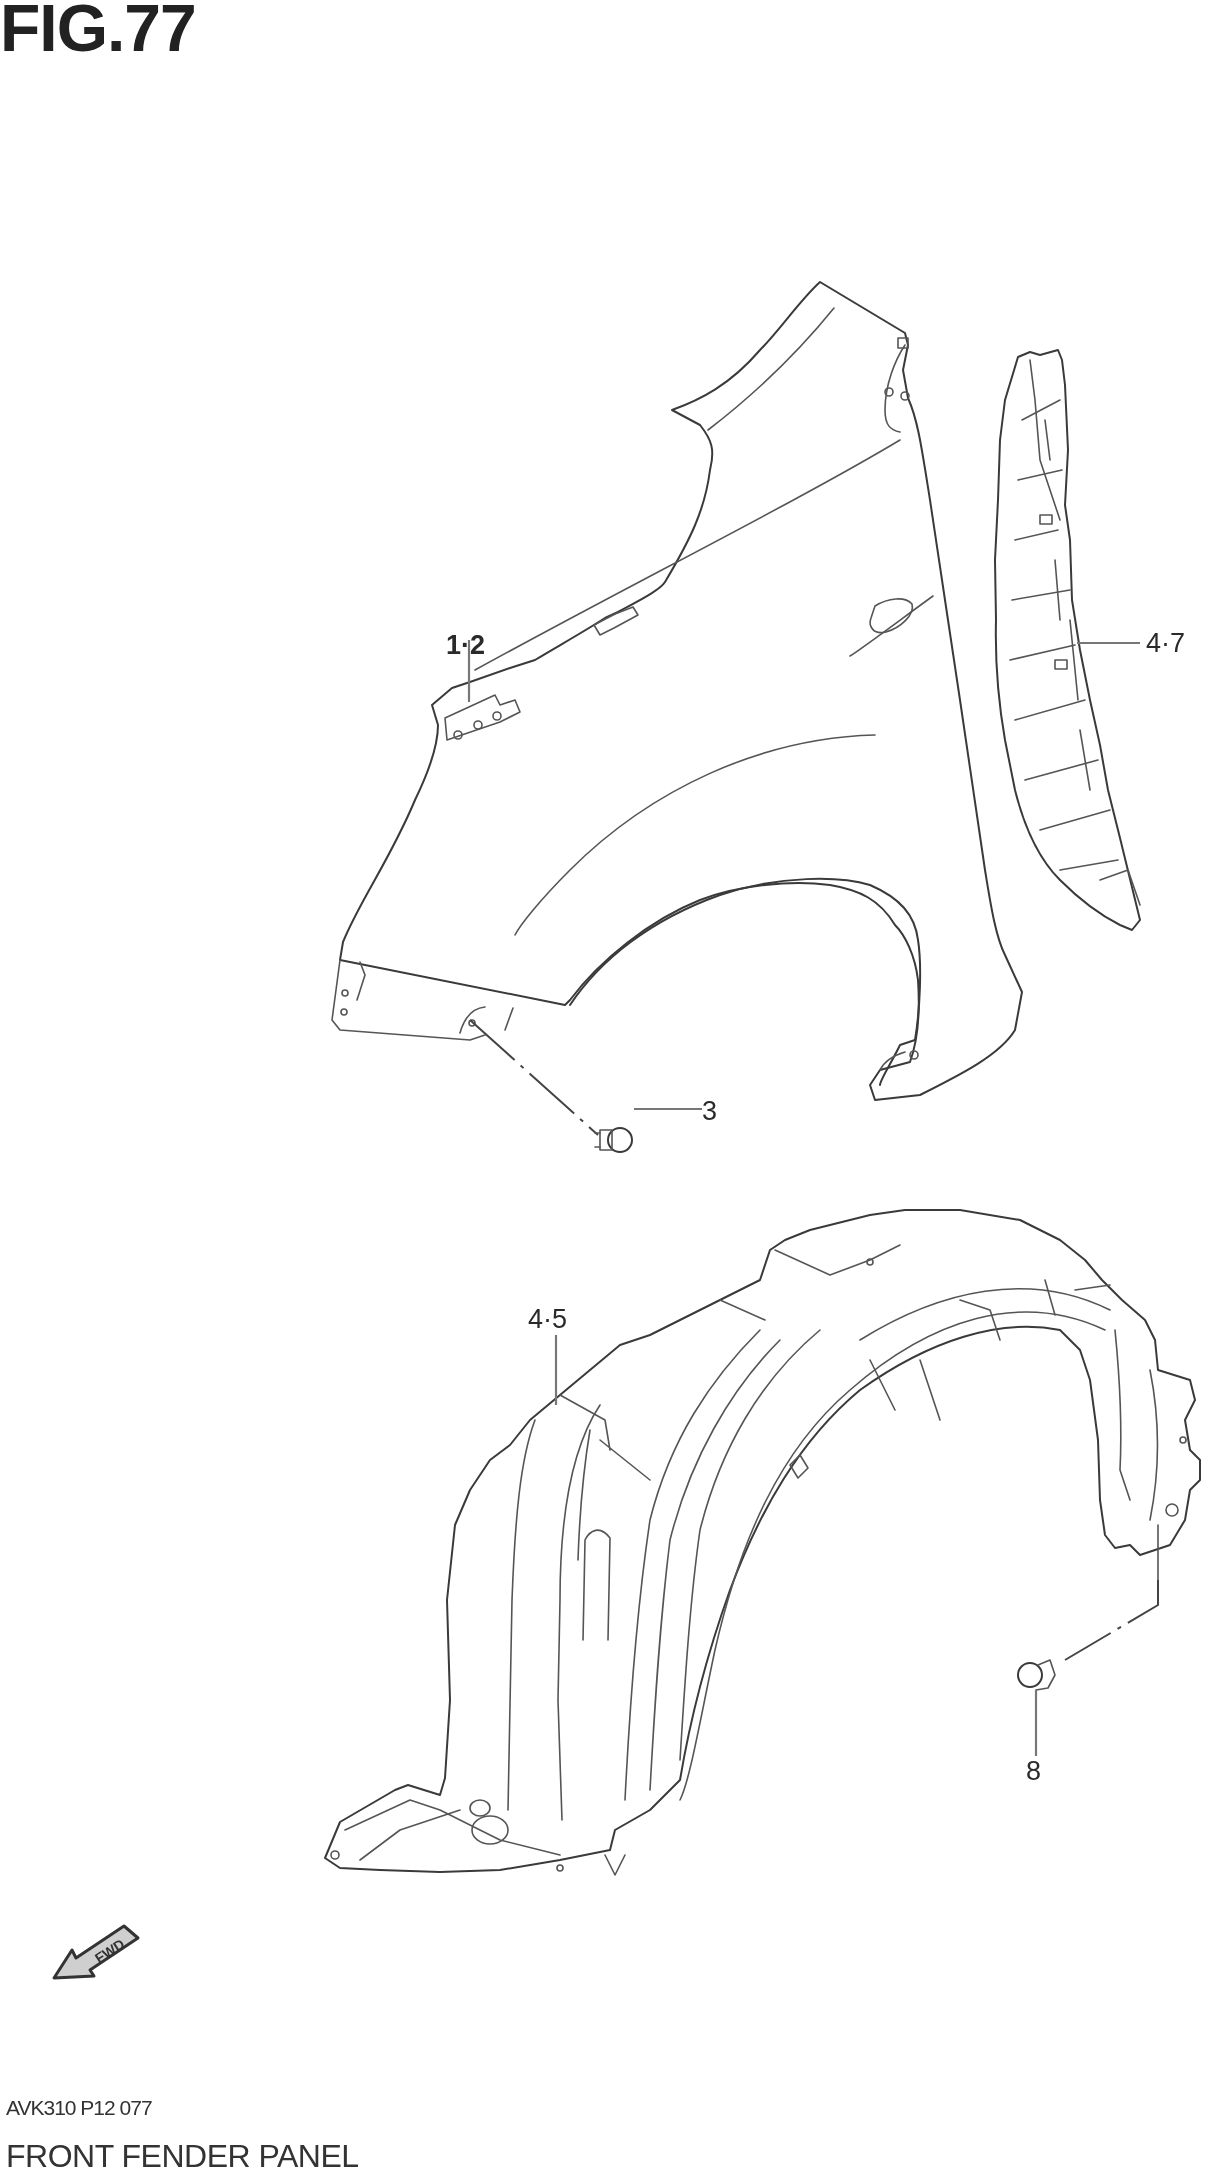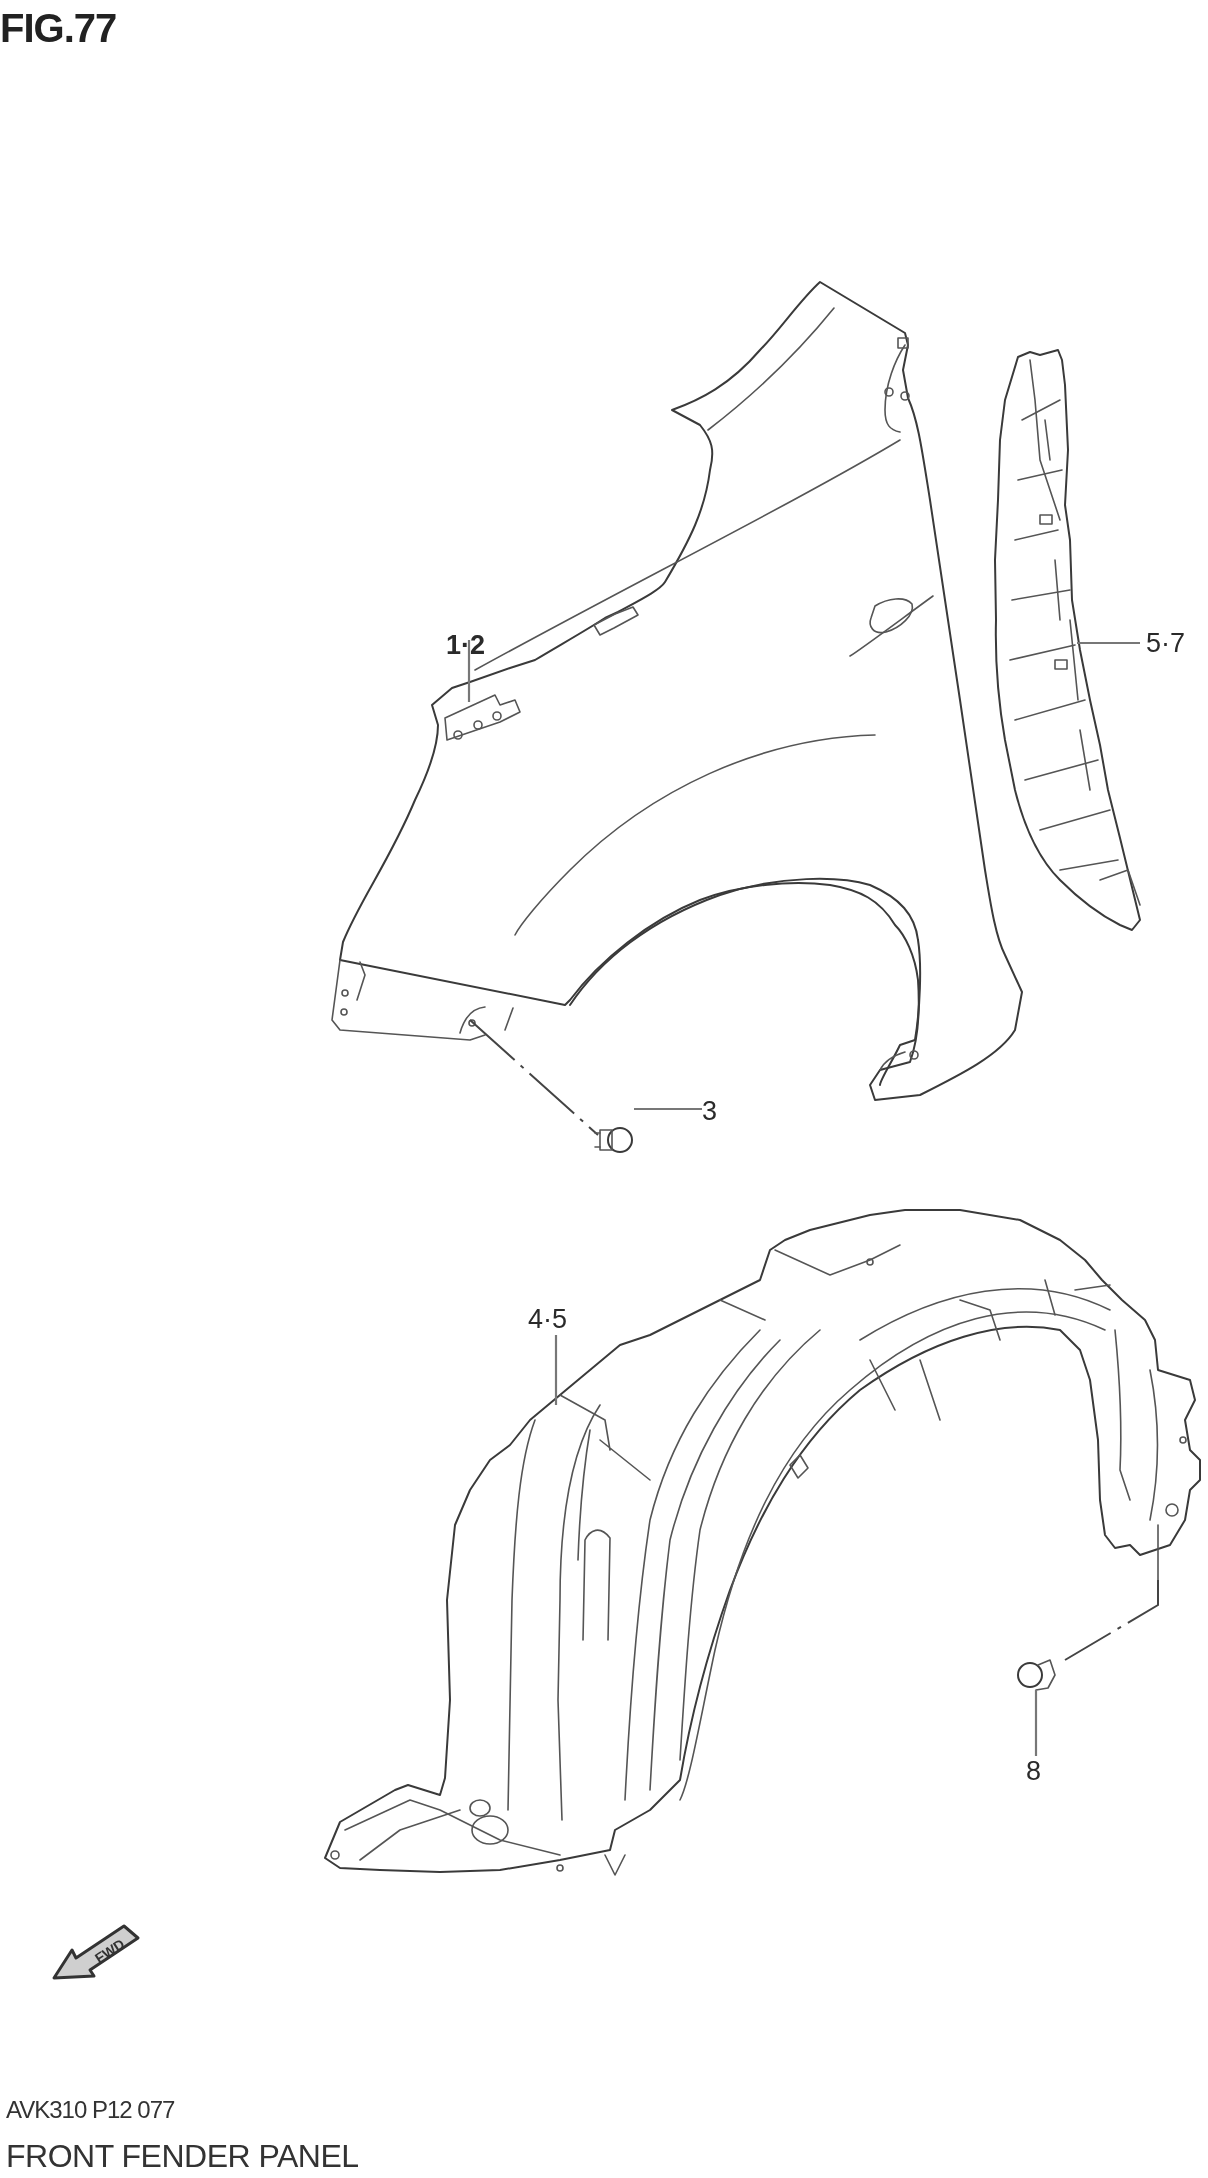--- a/index.html
+++ b/index.html
@@ -1,19 +1,19 @@
 <!DOCTYPE html>
 <html><head>
   <meta charset="utf-8">
   <style>
     html, body { margin: 0; padding: 0; background: #ffffff; }
     body { width: 1208px; height: 2178px; position: relative; overflow: hidden; font-family: "Liberation Sans", sans-serif; }
-    .fig-title { position: absolute; left: 0px; top: 0px; font-size: 40px; font-weight: bold; color: #222222; letter-spacing: -1px; line-height: 56px; }
+    .fig-title { position: absolute; left: 0px; top: 0px; font-size: 66px; font-weight: bold; color: #222222; letter-spacing: -1px; line-height: 56px; }
     .callout { position: absolute; font-size: 27px; color: #2a2a2a; line-height: 30px; white-space: nowrap; }
-    .footer-code { position: absolute; left: 6px; top: 2096px; font-size: 24px; color: #333333; letter-spacing: -1px; }
+    .footer-code { position: absolute; left: 6px; top: 2096px; font-size: 21px; color: #333333; letter-spacing: -1px; }
     .footer-name { position: absolute; left: 6px; top: 2138px; font-size: 32px; color: #333333; letter-spacing: -0.5px; }
     svg.drawing { position: absolute; left: 0; top: 0; }
     .ln { fill: none; stroke: #3a3a3a; stroke-width: 2; stroke-linejoin: round; stroke-linecap: round; }
     .thin { fill: none; stroke: #555555; stroke-width: 1.6; stroke-linejoin: round; stroke-linecap: round; }
     .leader { fill: none; stroke: #777777; stroke-width: 2.2; }
     .dash { fill: none; stroke: #444444; stroke-width: 2; stroke-dasharray: 60 8 4 8; }
     .fwd-arrow { position: absolute; left: 52px; top: 1920px; width: 90px; height: 60px; }
   </style>
 </head>
 <body>
@@ -150,21 +150,21 @@
   <path class="leader" d="M469,640 L469,702"></path>
   <path class="leader" d="M634,1109 L702,1109" transform="translate(0,0)"></path>
   <path class="leader" d="M556,1335 L556,1405"></path>
   <path class="leader" d="M1077,643 L1140,643"></path>
   <path class="leader" d="M1036,1690 L1036,1756"></path>
 </svg>
 
 <div class="callout" style="left:446px; top:630px;font-weight:bold;">1·2</div>
 <div class="callout" style="left:702px; top:1096px;">3</div>
 <div class="callout" style="left:528px; top:1304px;text-align:center;">4·5</div>
-<div class="callout" style="left:1146px; top:628px;">5·7</div>
+<div class="callout" style="left:1146px; top:628px;">4·7</div>
 <div class="callout" style="left:1026px; top:1756px;">8</div>
 
 <svg class="fwd-arrow" viewBox="0 0 90 60">
   <polygon points="2,58 20,30 24,38 72,6 86,18 38,50 42,56" fill="#cfcfcf" stroke="#333" stroke-width="3" stroke-linejoin="round"></polygon>
   <text x="40" y="40" font-size="14" font-weight="bold" fill="#333" transform="rotate(-33 50 30)" font-family="Liberation Sans, sans-serif">FWD</text>
 </svg>
 
 <div class="footer-code">AVK310 P12 077</div>
 <div class="footer-name">FRONT FENDER PANEL</div>
 

